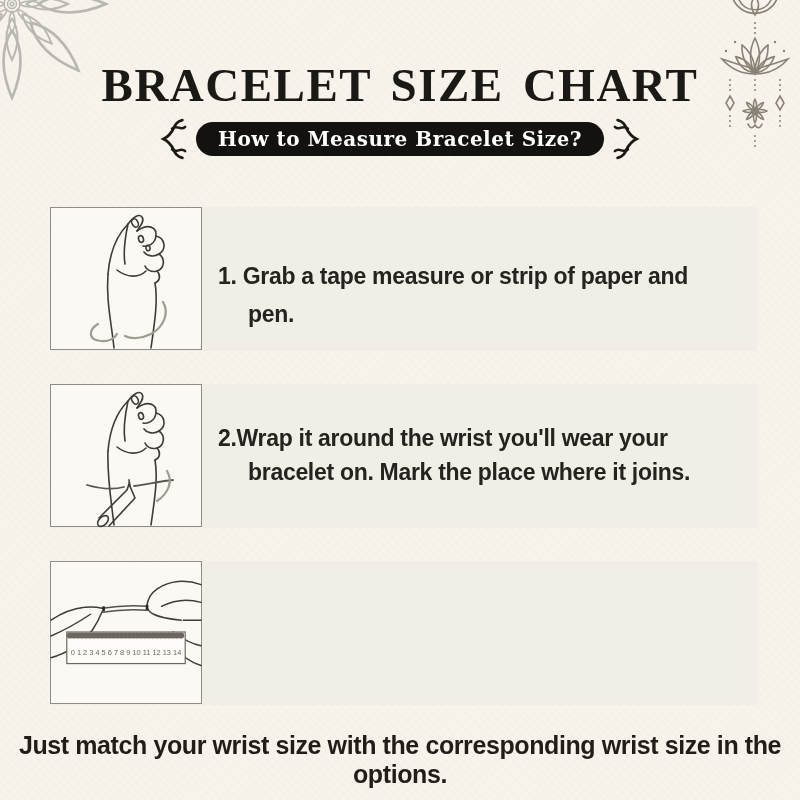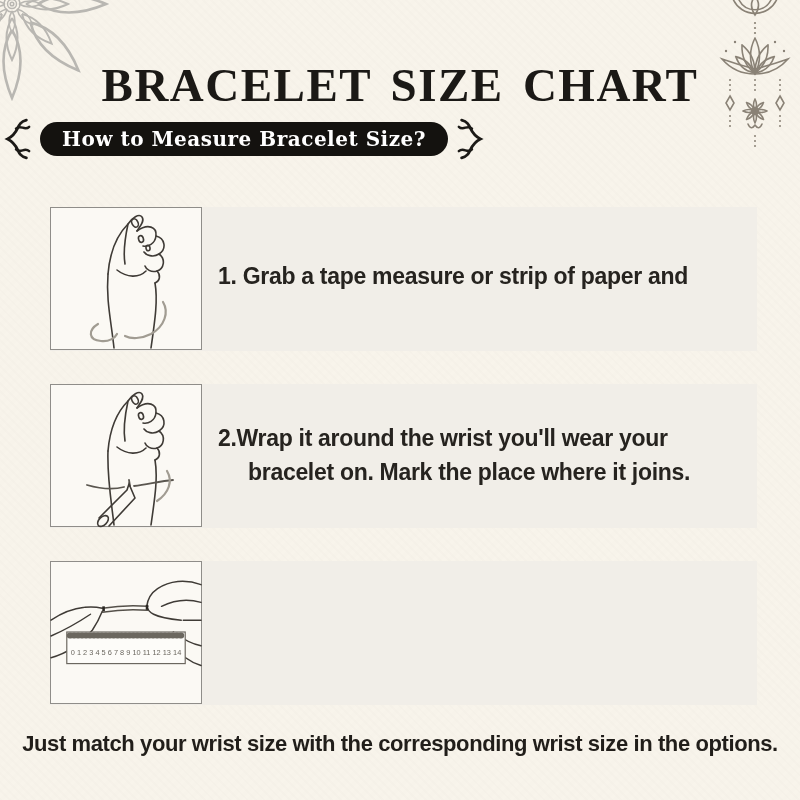--- a/index.html
+++ b/index.html
@@ -19,21 +19,21 @@
   .deco{ position:absolute; }
   .page-title{
     position:absolute; top:60px; left:0; width:100%;
     text-align:center; margin:0;
     font-family:"Liberation Serif", serif;
     font-weight:700; font-size:47px; line-height:50px;
     letter-spacing:1.5px; word-spacing:6px; color:#1b1916;
   }
   .pill-row{
     position:absolute; top:116px; left:0; width:100%; height:46px;
-    display:flex; align-items:center; gap:8px;
+    display:flex; align-items:center; justify-content:center; gap:8px;
   }
   .pill{
     background:#14120f; color:#ffffff; height:34px; border-radius:17px;
     display:flex; align-items:center; padding:0 22px;
     font-family:"DejaVu Serif", serif; font-weight:700; font-size:20px;
     letter-spacing:.5px; white-space:nowrap;
   }
   .flourish{ width:32px; height:46px; }
   .flourish.right{ transform:scaleX(-1); }
 
@@ -53,21 +53,21 @@
     font-size:23px; font-weight:700; letter-spacing:-0.3px; color:#26231f;
     white-space:nowrap;
   }
   .row-1 .step-text{ top:27px; line-height:38px;margin-top:23px; }
   .row-2 .step-text{ top:37px; line-height:34px; }
   .row-3 .step-text{ top:6px;  line-height:34px; }
   .step-text .cont{ margin-left:30px; }
 
   .footer-note{
     position:absolute; top:731px; left:0; width:100%;
-    text-align:center; font-size:22px; font-weight:700; letter-spacing:-0.4px;
+    text-align:center; font-size:25px; font-weight:700; letter-spacing:-0.4px;
     color:#211e1a;
   }
   svg{ overflow:visible; }
 </style>
 </head>
 <body>
 
 <div class="stage">
 
   <svg class="deco" style="left:-12px; top:-14px;" width="135" height="135" viewBox="0 0 135 135" fill="none" stroke="#b9b7b2">
@@ -197,20 +197,21 @@
         <path d="M66,62 C76,70 88,70 95,63"></path>
         <path d="M77,16 C74,30 72,44 74,56"></path>
         <g stroke="#a19c92" stroke-width="2.2">
           <path d="M47,116 C37,122 37,132 50,133 C58,134 64,130 66,126"></path>
           <path d="M112,94 C118,104 114,118 100,126 C90,131 80,131 74,128"></path>
         </g>
       </svg>
     </div>
     <div class="step-text">
       <div>1. Grab a tape measure or strip of paper and</div>
+      <div class="cont">pen.</div>
     </div>
   </div>
 
   <div class="step-row row-2">
     <div class="step-panel"></div>
     <div class="step-box">
       <svg viewBox="0 0 150 141" fill="none" stroke="#3f3b36" stroke-width="1.6" stroke-linecap="round">
         <path d="M63,140 C60,114 56,92 57,66"></path>
         <path d="M57,66 C59,42 67,26 77,16 C81,10 88,5 91,9 C94,13 89,18 86,23"></path>
         <ellipse cx="84" cy="15" rx="3" ry="4.4" transform="rotate(-28 84 15)"></ellipse>

